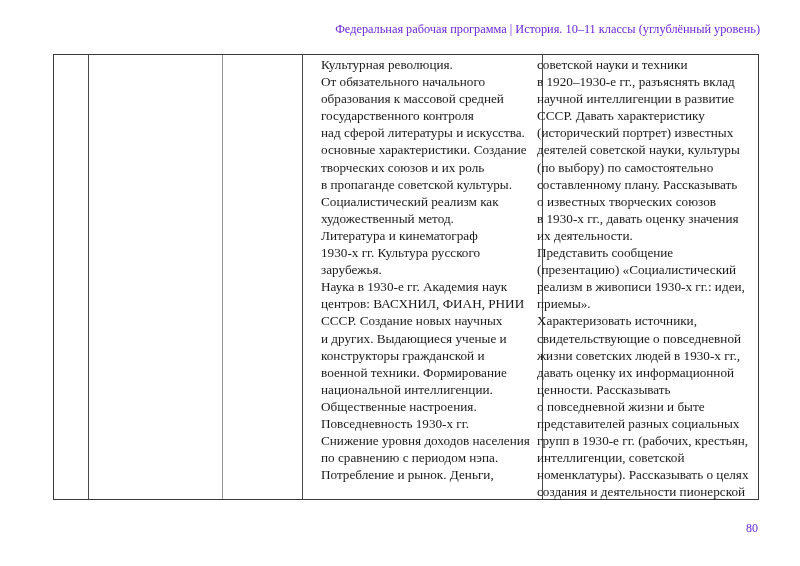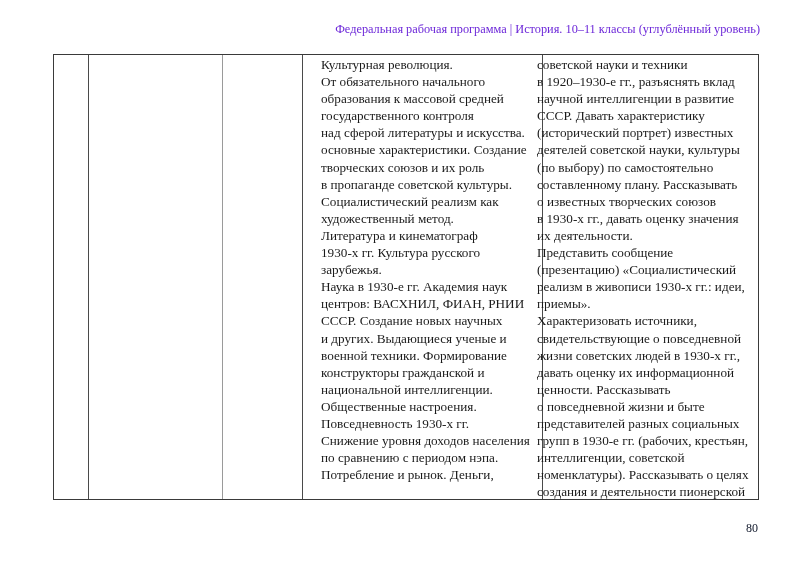--- a/index.html
+++ b/index.html
@@ -19,21 +19,21 @@
   .c1 { left: 0; width: 35px; border-right: 1px solid #4a4a4a; }
   .c2 { left: 35px; width: 134px; border-right: 1px solid #9a9a9a; }
   .c3 { left: 169px; width: 80px; border-right: 1px solid #4a4a4a; }
   .c4 { left: 249px; width: 228px; border-right: 1px solid #4a4a4a; padding: 0 0 0 6px; margin-left: 12px; }
   .c5 { left: 477px; width: 227px; padding: 0 0 0 6px; }
   .lines { margin-top: 1px; }
   .line {
     font-size: 13.2px; line-height: 17.1px; white-space: nowrap; display: block;
   }
   .page-num {
-    position: absolute; top: 521px; left: 746px; font-size: 12px; color: #0f172a;
+    position: absolute; top: 521px; left: 746px; font-size: 12px; color: #6d28d9;
   }
 </style>
 </head>
 <body>
 
 <div class="header">Федеральная рабочая программа | История. 10–11 классы (углублённый уровень)</div>
 
 <div class="table">
   <div class="col c1"></div>
   <div class="col c2"></div>
@@ -50,22 +50,22 @@
         <span class="line">в пропаганде советской культуры.</span>
         <span class="line">Социалистический реализм как</span>
         <span class="line">художественный метод.</span>
         <span class="line">Литература и кинематограф</span>
         <span class="line">1930-х гг. Культура русского</span>
         <span class="line">зарубежья.</span>
         <span class="line">Наука в 1930-е гг. Академия наук</span>
         <span class="line">центров: ВАСХНИЛ, ФИАН, РНИИ</span>
         <span class="line">СССР. Создание новых научных</span>
         <span class="line">и других. Выдающиеся ученые и</span>
+        <span class="line">конструкторы гражданской и</span>
         <span class="line">военной техники. Формирование</span>
-        <span class="line">конструкторы гражданской и</span>
         <span class="line">национальной интеллигенции.</span>
         <span class="line">Общественные настроения.</span>
         <span class="line">Повседневность 1930-х гг.</span>
         <span class="line">Снижение уровня доходов населения</span>
         <span class="line">по сравнению с периодом нэпа.</span>
         <span class="line">Потребление и рынок. Деньги,</span>
       </div>
   </div>
   <div class="col c5">
     <div class="lines" id="activity-lines">

